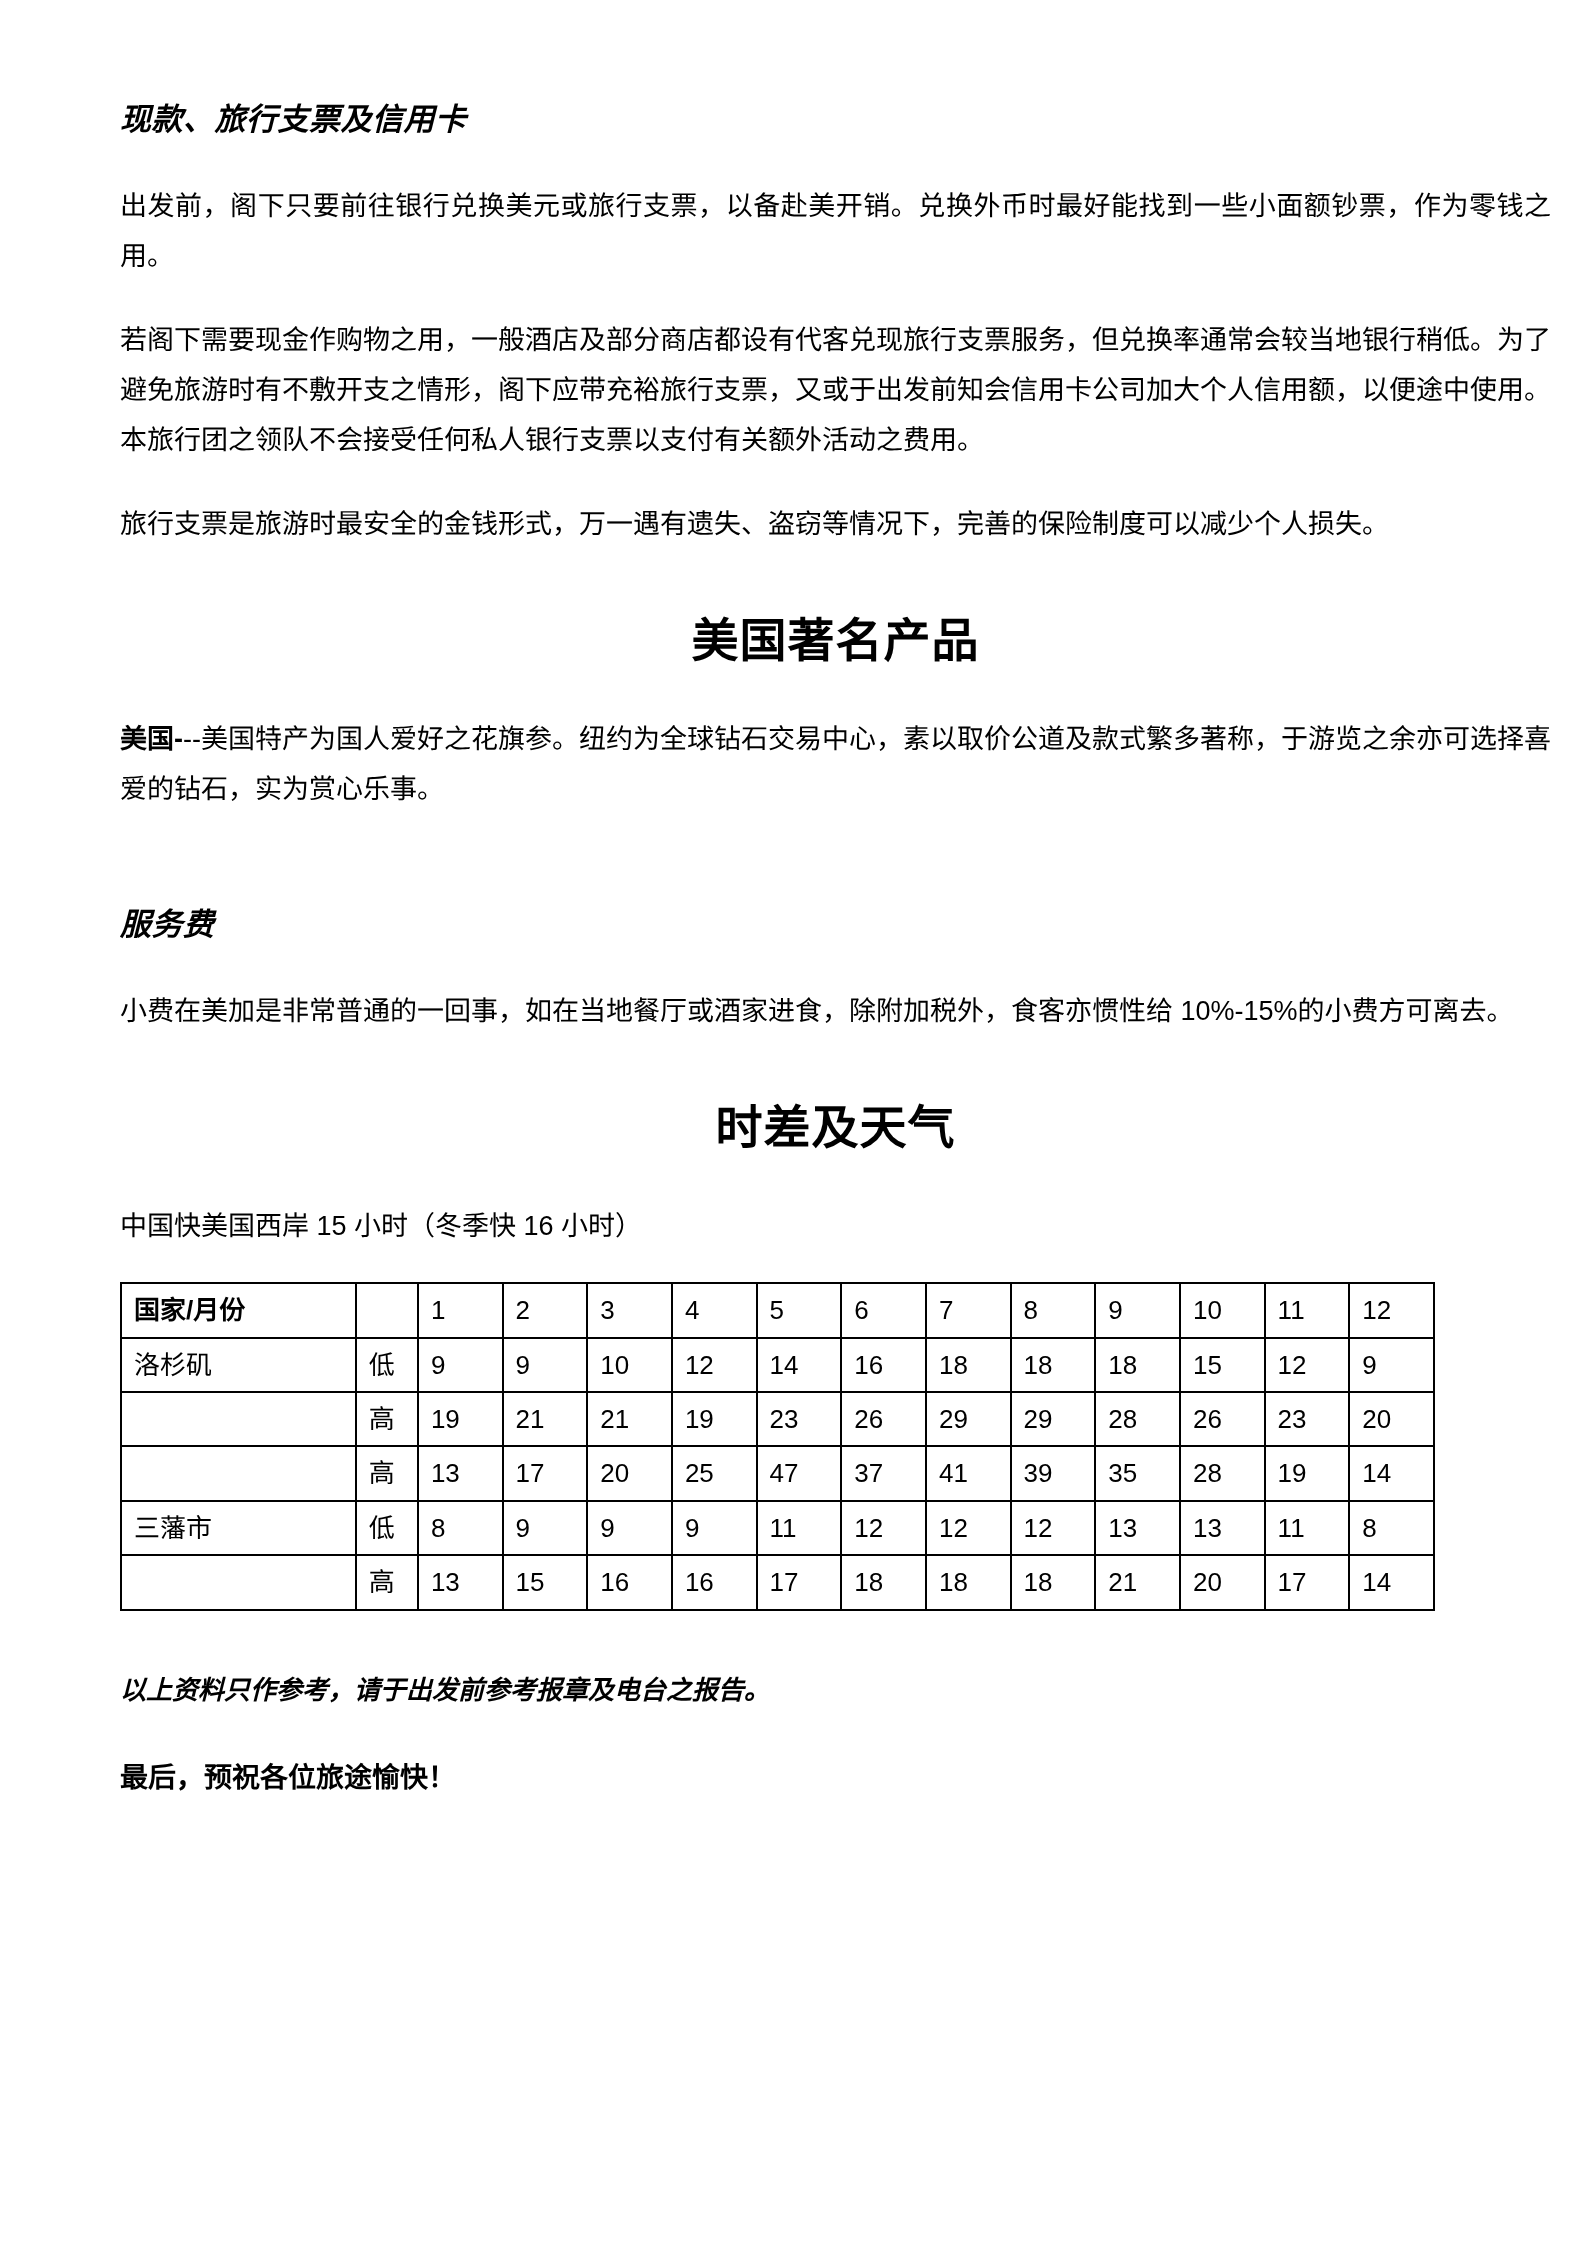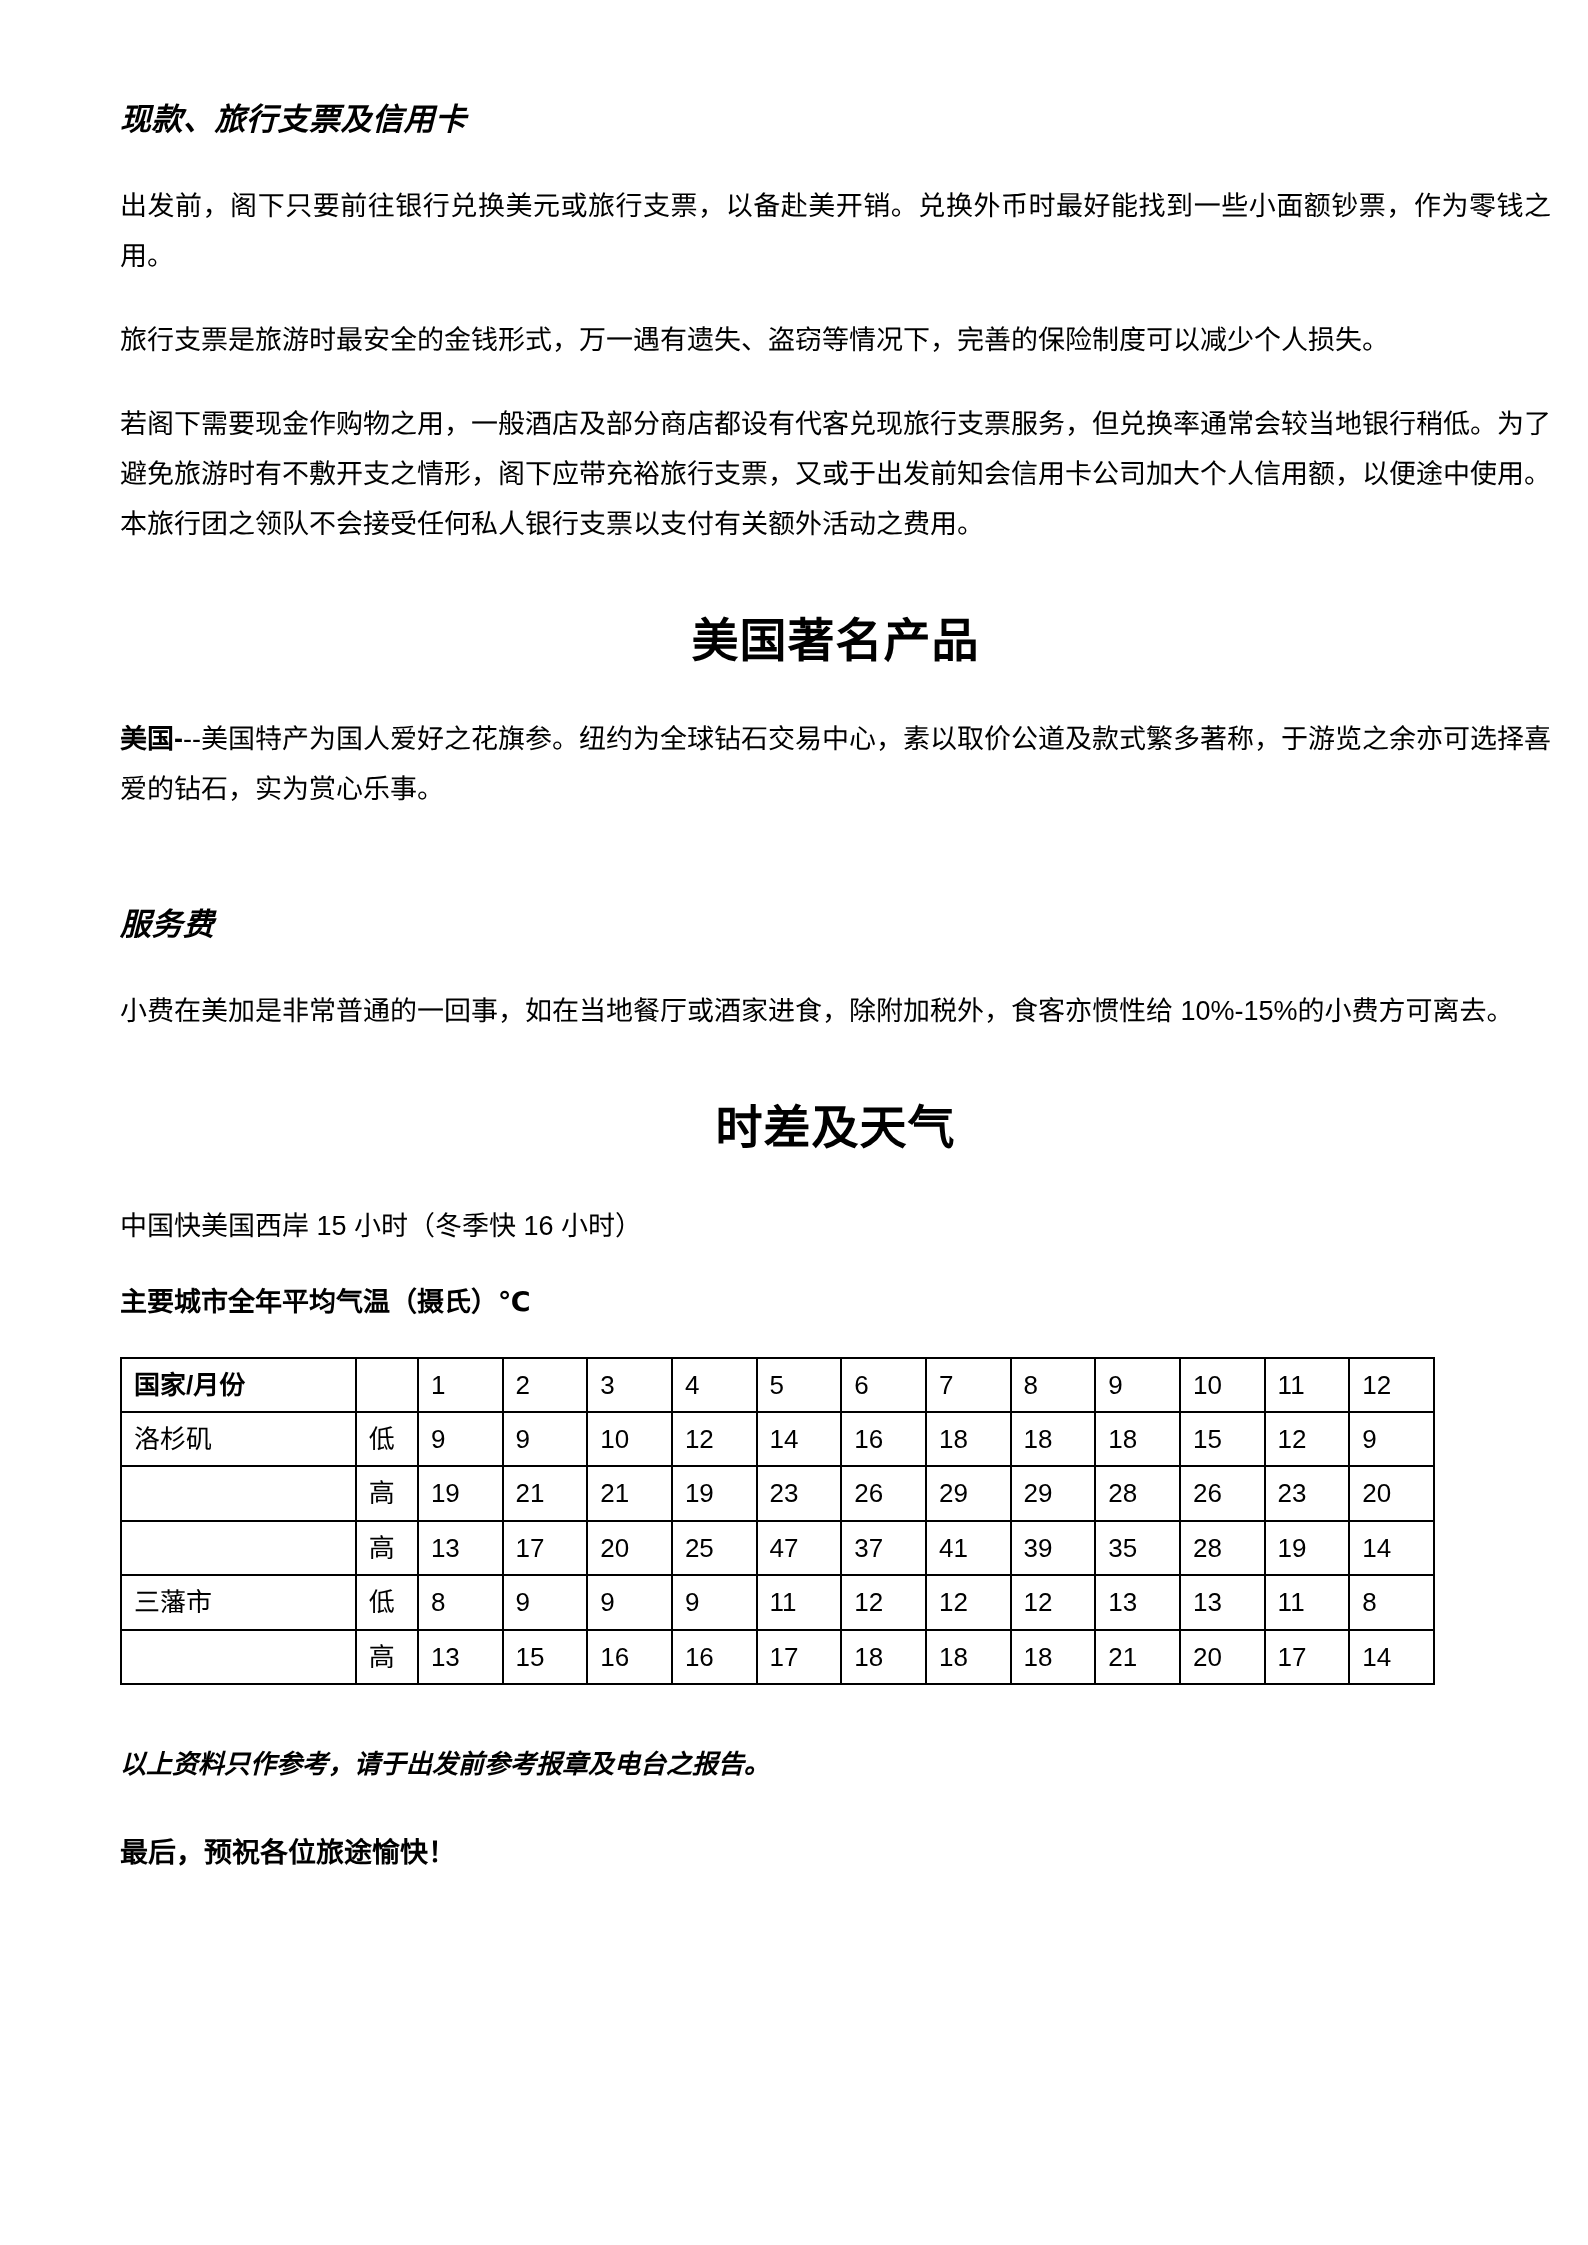--- a/index.html
+++ b/index.html
@@ -100,39 +100,38 @@
 </style>
 </head>
 <body>
 
 <div class="page">
 
   <h2 class="sec-head-italic">现款、旅行支票及信用卡</h2>
 
   <p class="body">出发前，阁下只要前往银行兑换美元或旅行支票，以备赴美开销。兑换外币时最好能找到一些小面额钞票，作为零钱之用。</p>
 
+  <p class="body">若阁下需要现金作购物之用，一般酒店及部分商店都设有代客兑现旅行支票服务，但兑换率通常会较当地银行稍低。为了避免旅游时有不敷开支之情形，阁下应带充裕旅行支票，又或于出发前知会信用卡公司加大个人信用额，以便途中使用。本旅行团之领队不会接受任何私人银行支票以支付有关额外活动之费用。</p>
+
   <p class="body">旅行支票是旅游时最安全的金钱形式，万一遇有遗失、盗窃等情况下，完善的保险制度可以减少个人损失。</p>
 
-  <p class="body">若阁下需要现金作购物之用，一般酒店及部分商店都设有代客兑现旅行支票服务，但兑换率通常会较当地银行稍低。为了避免旅游时有不敷开支之情形，阁下应带充裕旅行支票，又或于出发前知会信用卡公司加大个人信用额，以便途中使用。本旅行团之领队不会接受任何私人银行支票以支付有关额外活动之费用。</p>
-
   <h1 class="sec-head-center">美国著名产品</h1>
 
   <p class="body"><span class="b">美国-</span><span>--美国特产为国人爱好之花旗参。纽约为全球钻石交易中心，素以取价公道及款式繁多著称，于游览之余亦可选择喜爱的钻石，实为赏心乐事。</span></p>
 
   <div class="spacer-lg"></div>
 
   <h2 class="sec-head-italic">服务费</h2>
 
   <p class="body">小费在美加是非常普通的一回事，如在当地餐厅或酒家进食，除附加税外，食客亦惯性给 10%-15%的小费方可离去。</p>
 
   <h1 class="sec-head-center">时差及天气</h1>
 
   <p class="body tight">中国快美国西岸 15 小时（冬季快 16 小时）</p>
 
-  <div class="sub-bold">主要城市全年平均气温（摄氏）℃</div>
 
   <table class="temp-table">
     <tbody>
       <tr>
         <td class="c-name hdr">国家/月份</td>
         <td class="c-lvl hdr"></td>
         <td class="c-mon">1</td>
         <td class="c-mon">2</td>
         <td class="c-mon">3</td>
         <td class="c-mon">4</td>

